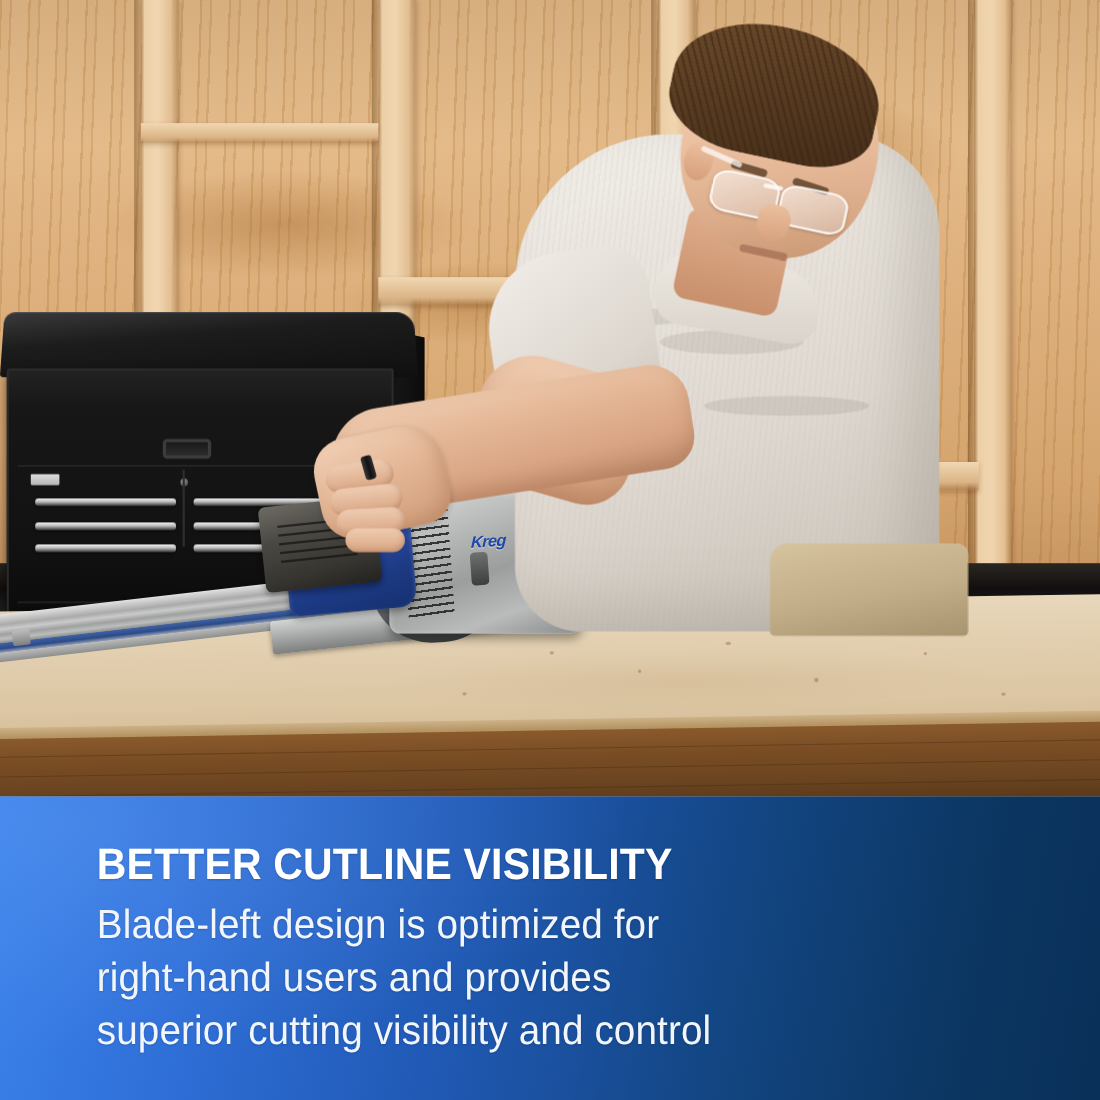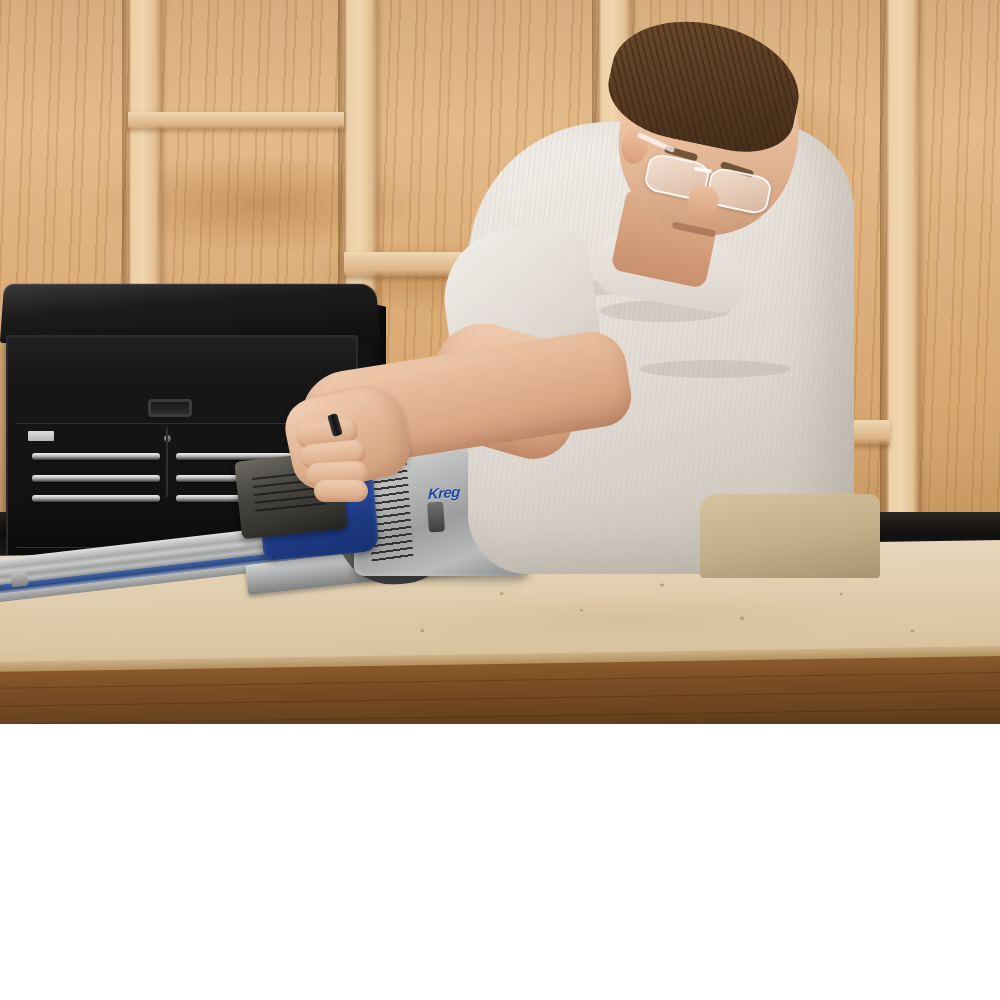--- a/index.html
+++ b/index.html
@@ -513,14 +513,24 @@
     <div class="arm-fore"></div>
     <div class="hand"></div>
     <div class="finger" style="left:296px; top:420px; width:62px; height:26px; transform:rotate(-8deg);"></div>
     <div class="finger" style="left:300px; top:442px; width:66px; height:25px; transform:rotate(-6deg);"></div>
     <div class="finger" style="left:306px; top:462px; width:62px; height:24px; transform:rotate(-3deg);"></div>
     <div class="finger" style="left:314px; top:480px; width:54px; height:22px; transform:rotate(0deg);"></div>
     <div class="ring"></div>
 
   </div>
 
+  <div id="banner">
+    <div class="banner-inner">
+      <div id="headline">BETTER CUTLINE VISIBILITY</div>
+      <div id="subcopy">
+        <span class="ln">Blade-left design is optimized for</span>
+        <span class="ln">right-hand users and provides</span>
+        <span class="ln">superior cutting visibility and control</span>
+      </div>
+    </div>
+  </div>
 
 </div>
 
 </body></html>

